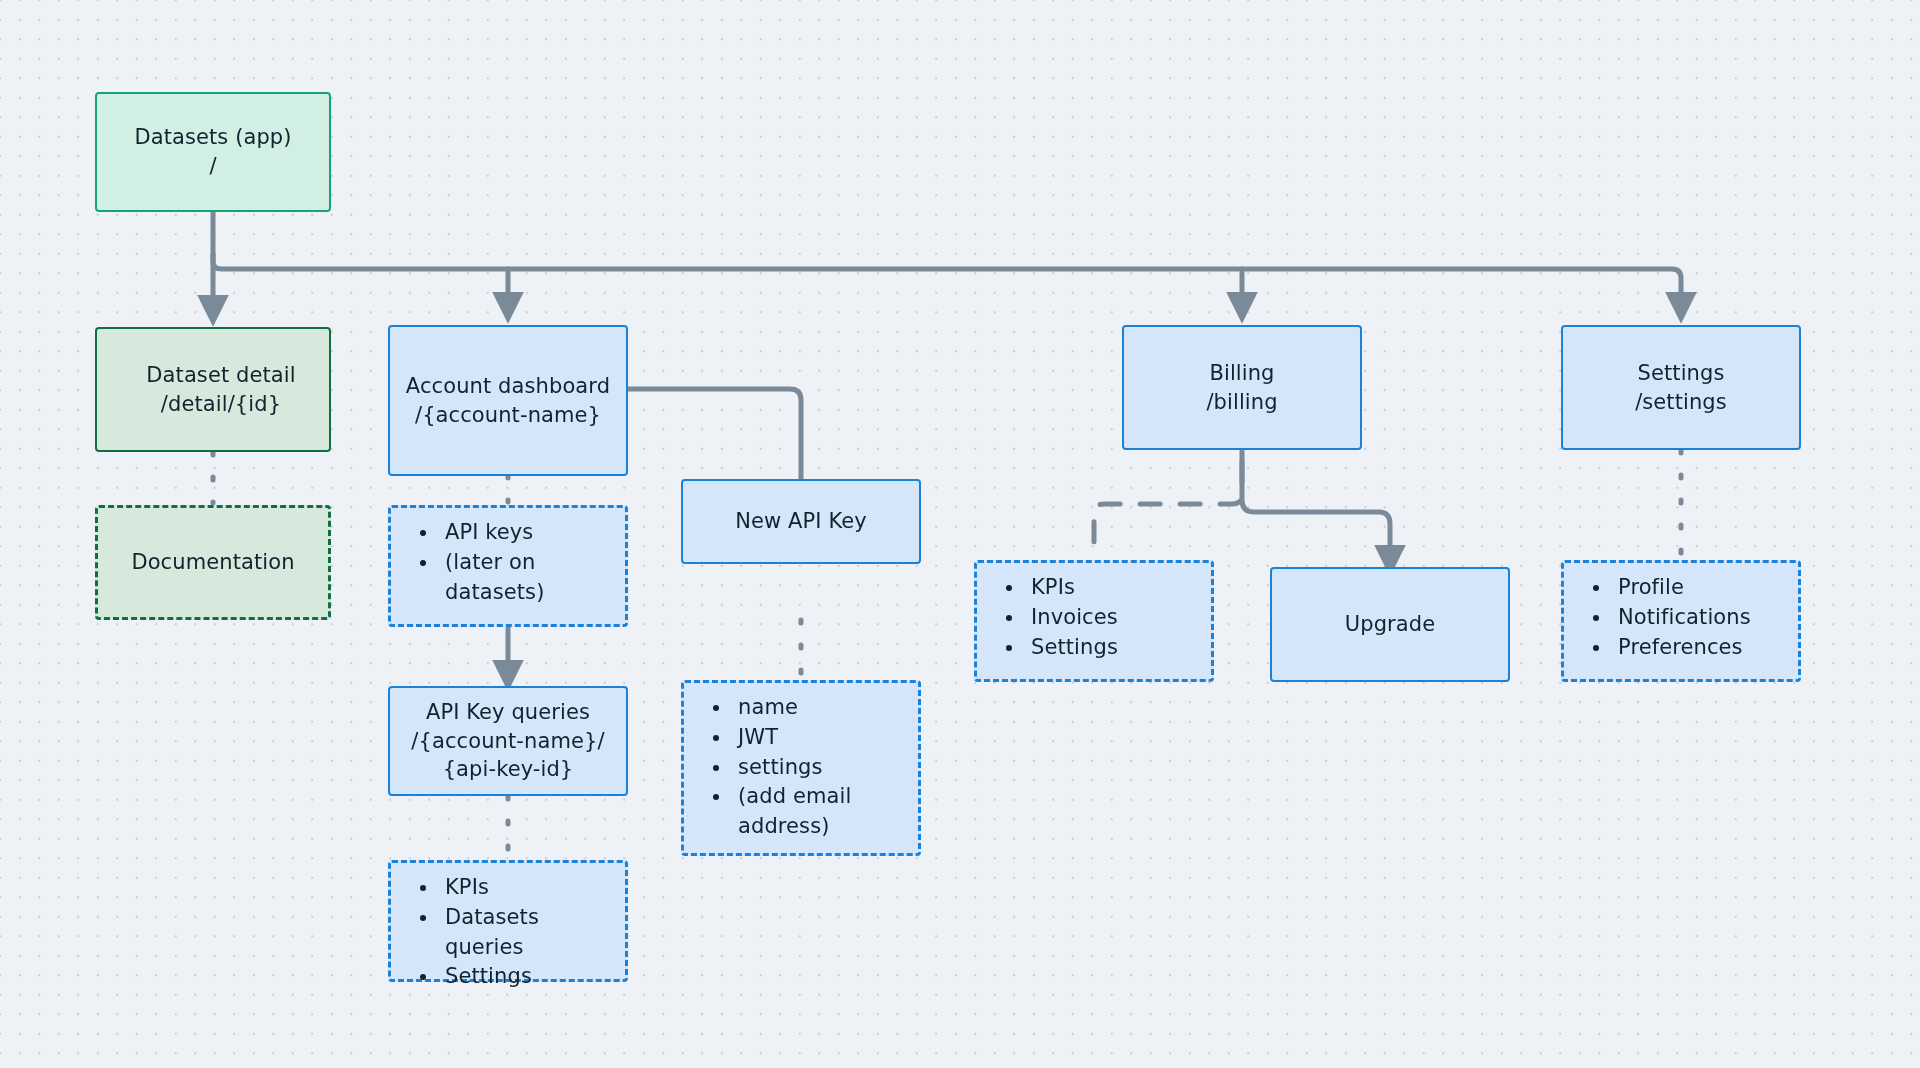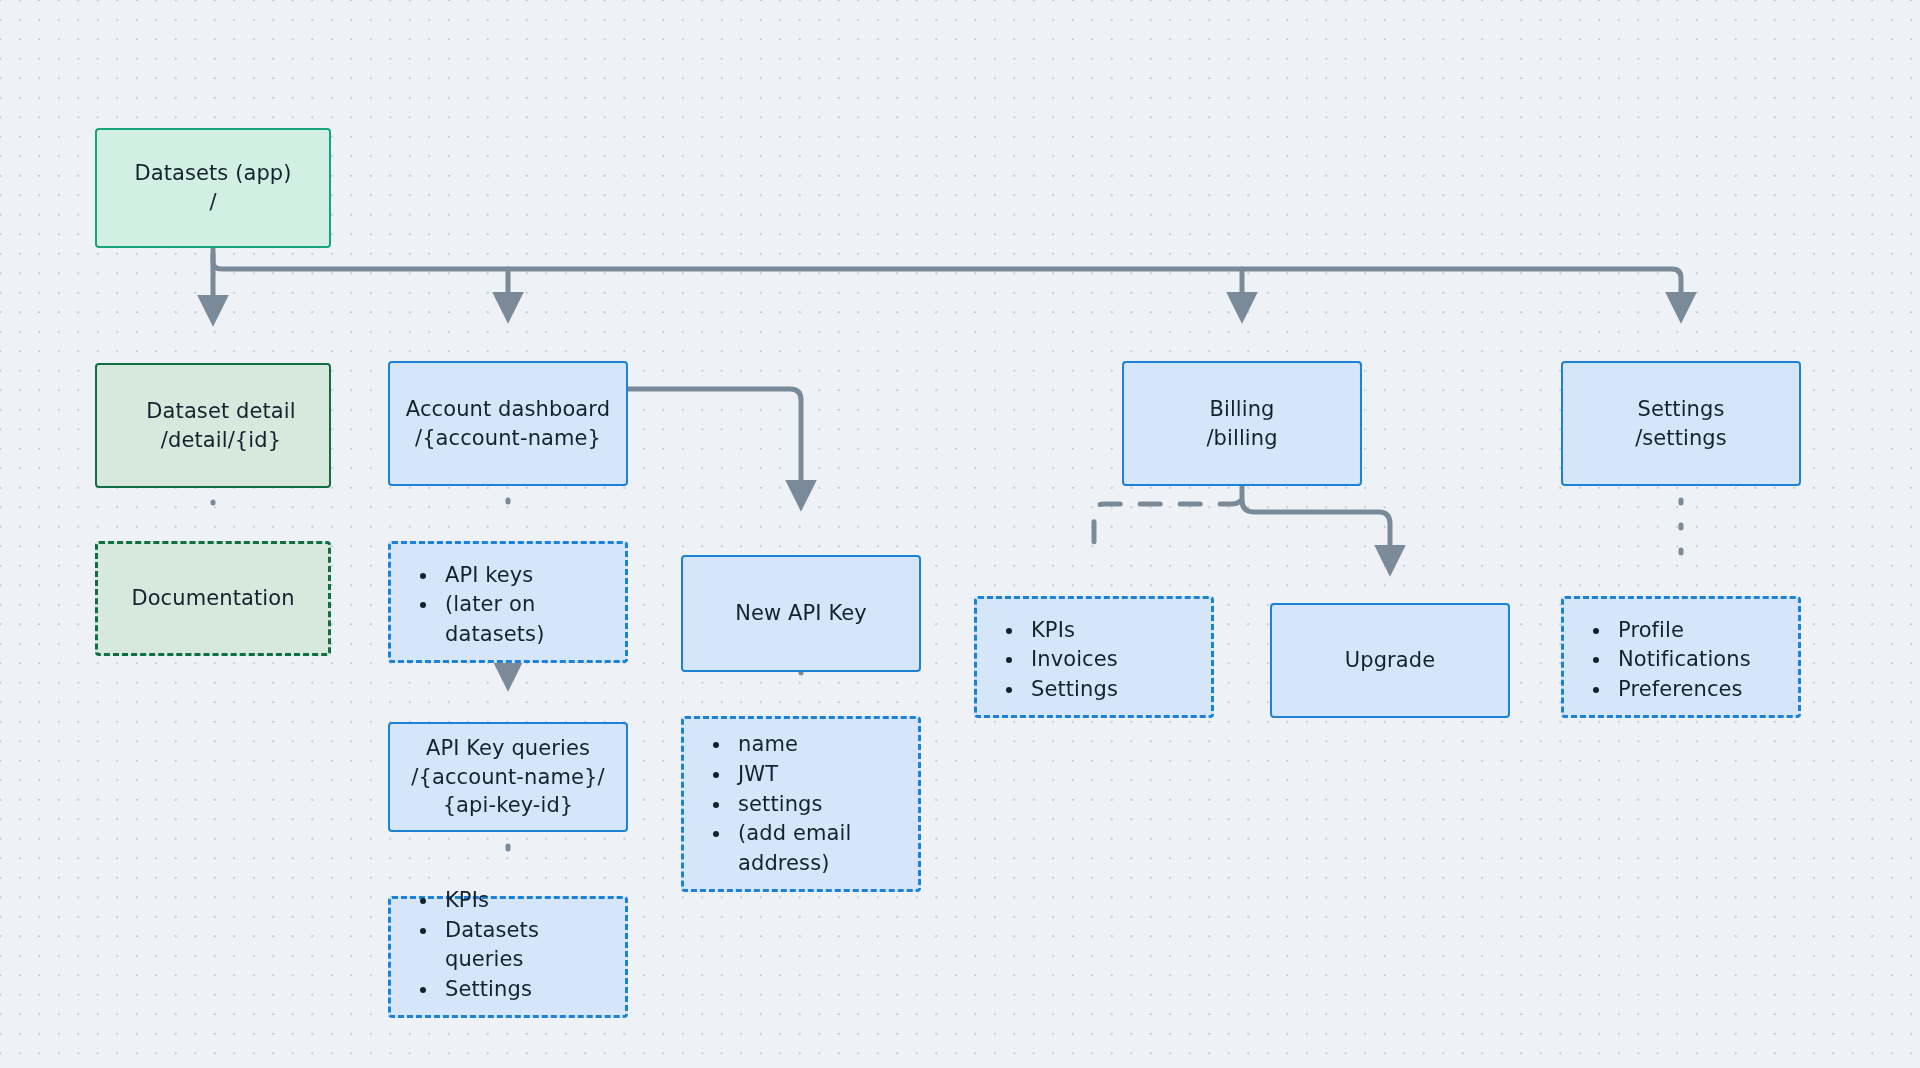--- a/index.html
+++ b/index.html
@@ -23,33 +23,32 @@
     display:flex;
     flex-direction:column;
     align-items:center;
     justify-content:center;
     border-radius:4px;
     color:#12232e;
     font-size:21px;
     line-height:1.38;
     text-align:center;
     letter-spacing:.1px;
-    margin-top:36px;
   }
   .node .ln{display:block;white-space:nowrap;}
   
   .green-solid{background:#d2efe3;border:2.2px solid #15a47c;}
   .green-mid{background:#d7e8dd;border:2.2px solid #116e43;padding-left:16px;}
   .green-dash{background:#d7e8dd;border:3px dashed #116e43;}
   .blue-solid{background:#d5e6fa;border:2.2px solid #1c82d8;}
   .blue-dash{background:#d5e6fa;border:3px dashed #1c82d8;}
   
   .list-node{
     align-items:flex-start;
-    justify-content:flex-end;
+    justify-content:flex-start;
     padding:10px 14px 10px 26px;
   }
   .list-node ul{
     margin:0;padding:0 0 0 22px;
     list-style:disc;
     text-align:left;
   }
   .list-node li{
     font-size:21px;
     line-height:1.42;
@@ -104,21 +103,21 @@
 
 <div class="node green-mid" style="left:95px;top:327px;width:236px;height:125px;">
   <span class="ln">Dataset detail</span>
   <span class="ln">/detail/{id}</span>
 </div>
 
 <div class="node green-dash" style="left:95px;top:505px;width:236px;height:115px;">
   <span class="ln">Documentation</span>
 </div>
 
-<div class="node blue-solid" style="left:388px;top:325px;width:240px;height:125px;">
+<div class="node blue-solid" style="left:388px;top:325px;width:240px;height:151px;">
   <span class="ln">Account dashboard</span>
   <span class="ln">/{account-name}</span>
 </div>
 
 <div class="node blue-dash list-node" style="left:388px;top:505px;width:240px;height:122px;">
   <ul>
     <li>API keys</li>
     <li>(later on datasets)</li>
   </ul>
 </div>
@@ -130,21 +129,21 @@
 </div>
 
 <div class="node blue-dash list-node" style="left:388px;top:860px;width:240px;height:122px;">
   <ul>
     <li>KPIs</li>
     <li>Datasets queries</li>
     <li>Settings</li>
   </ul>
 </div>
 
-<div class="node blue-solid" style="left:681px;top:519px;width:240px;height:117px;">
+<div class="node blue-solid" style="left:681px;top:479px;width:240px;height:85px;">
   <span class="ln">New API Key</span>
 </div>
 
 <div class="node blue-dash list-node" style="left:681px;top:680px;width:240px;height:176px;">
   <ul>
     <li>name</li>
     <li>JWT</li>
     <li>settings</li>
     <li>(add email address)</li>
   </ul>

